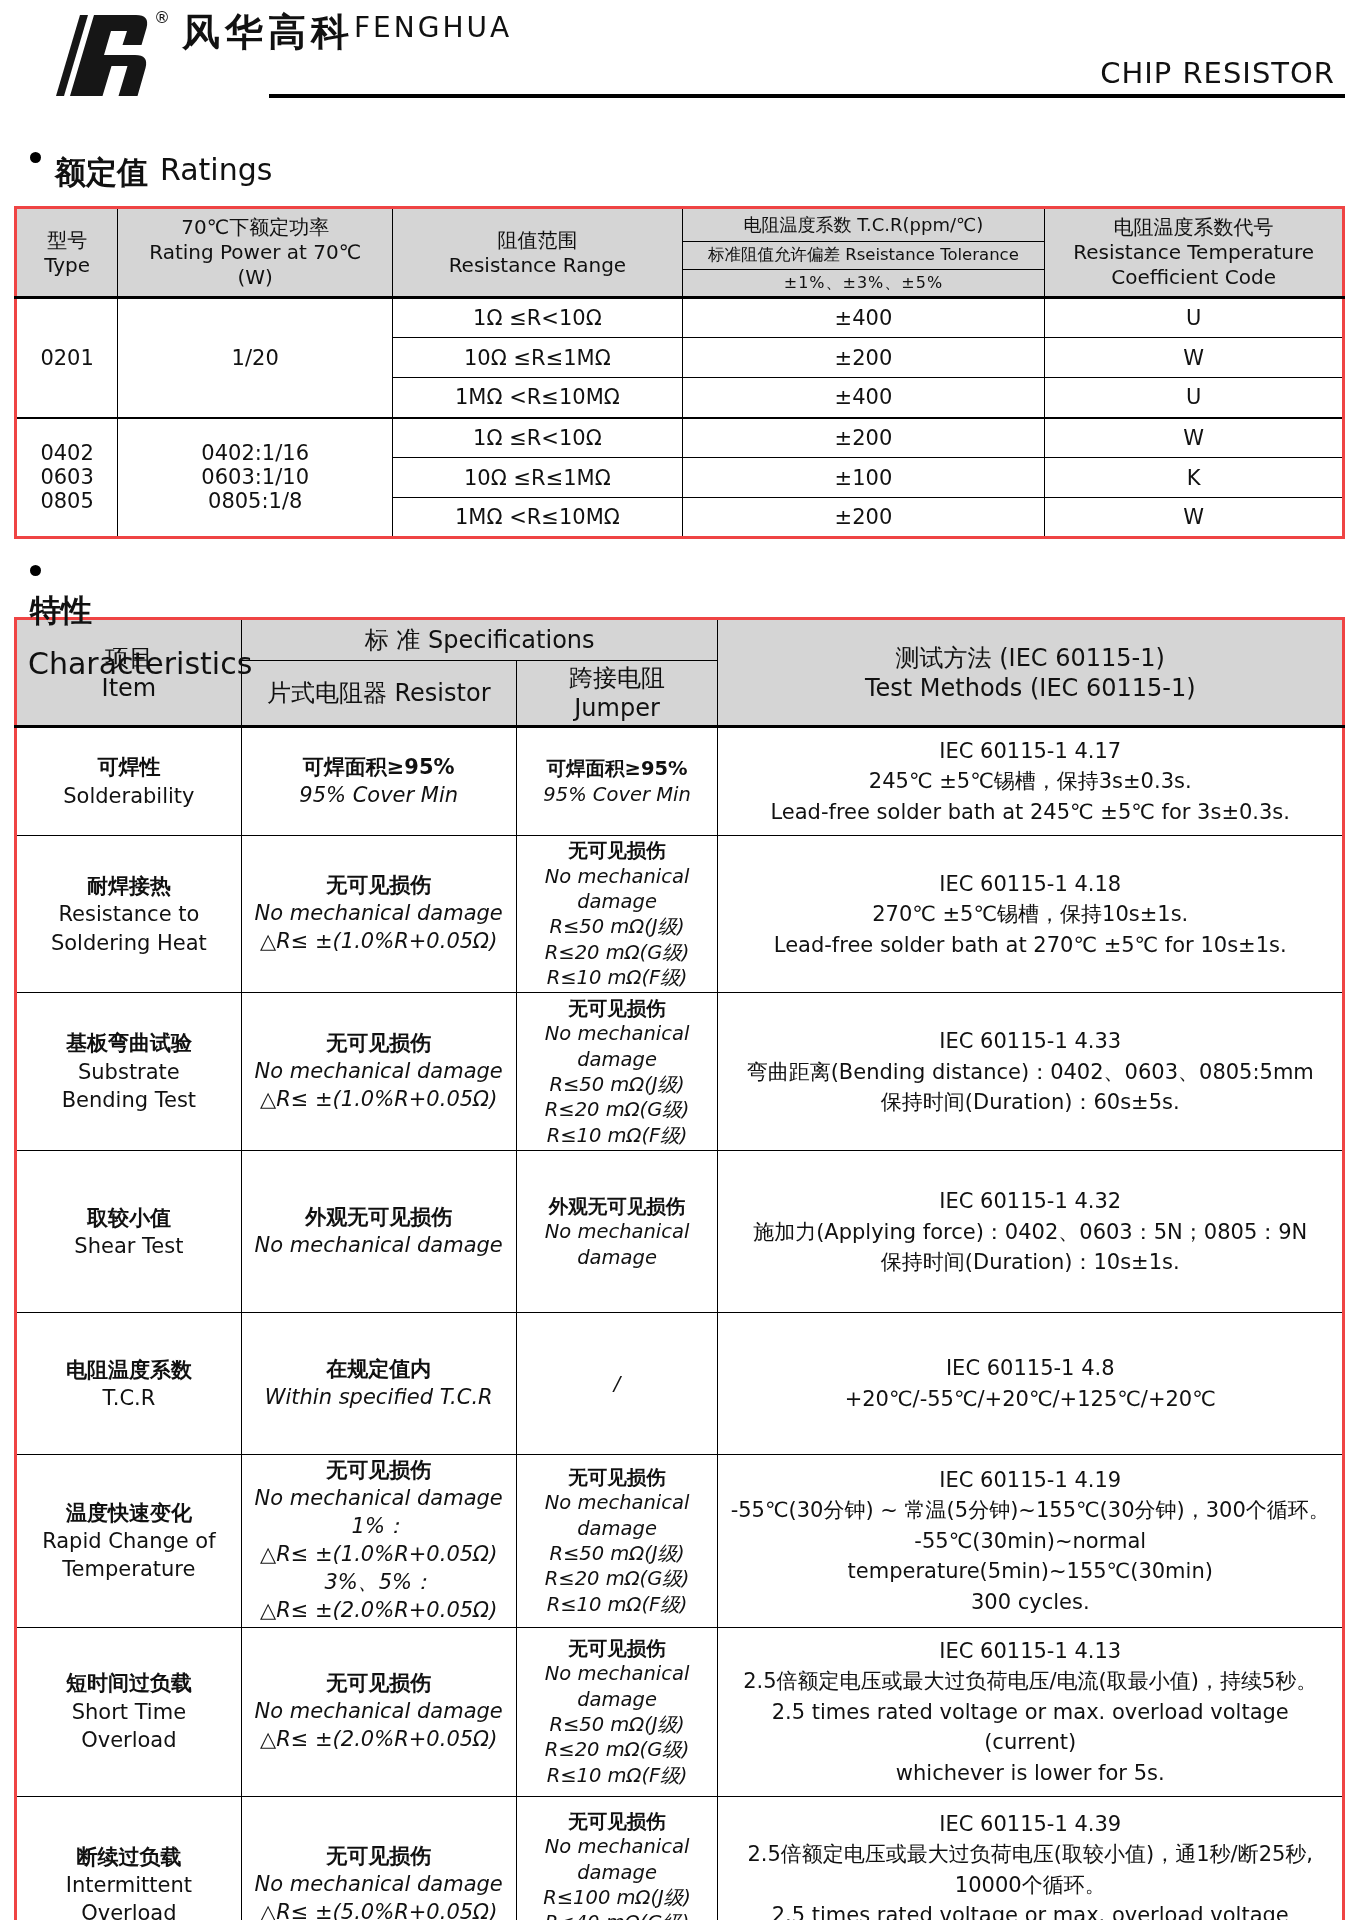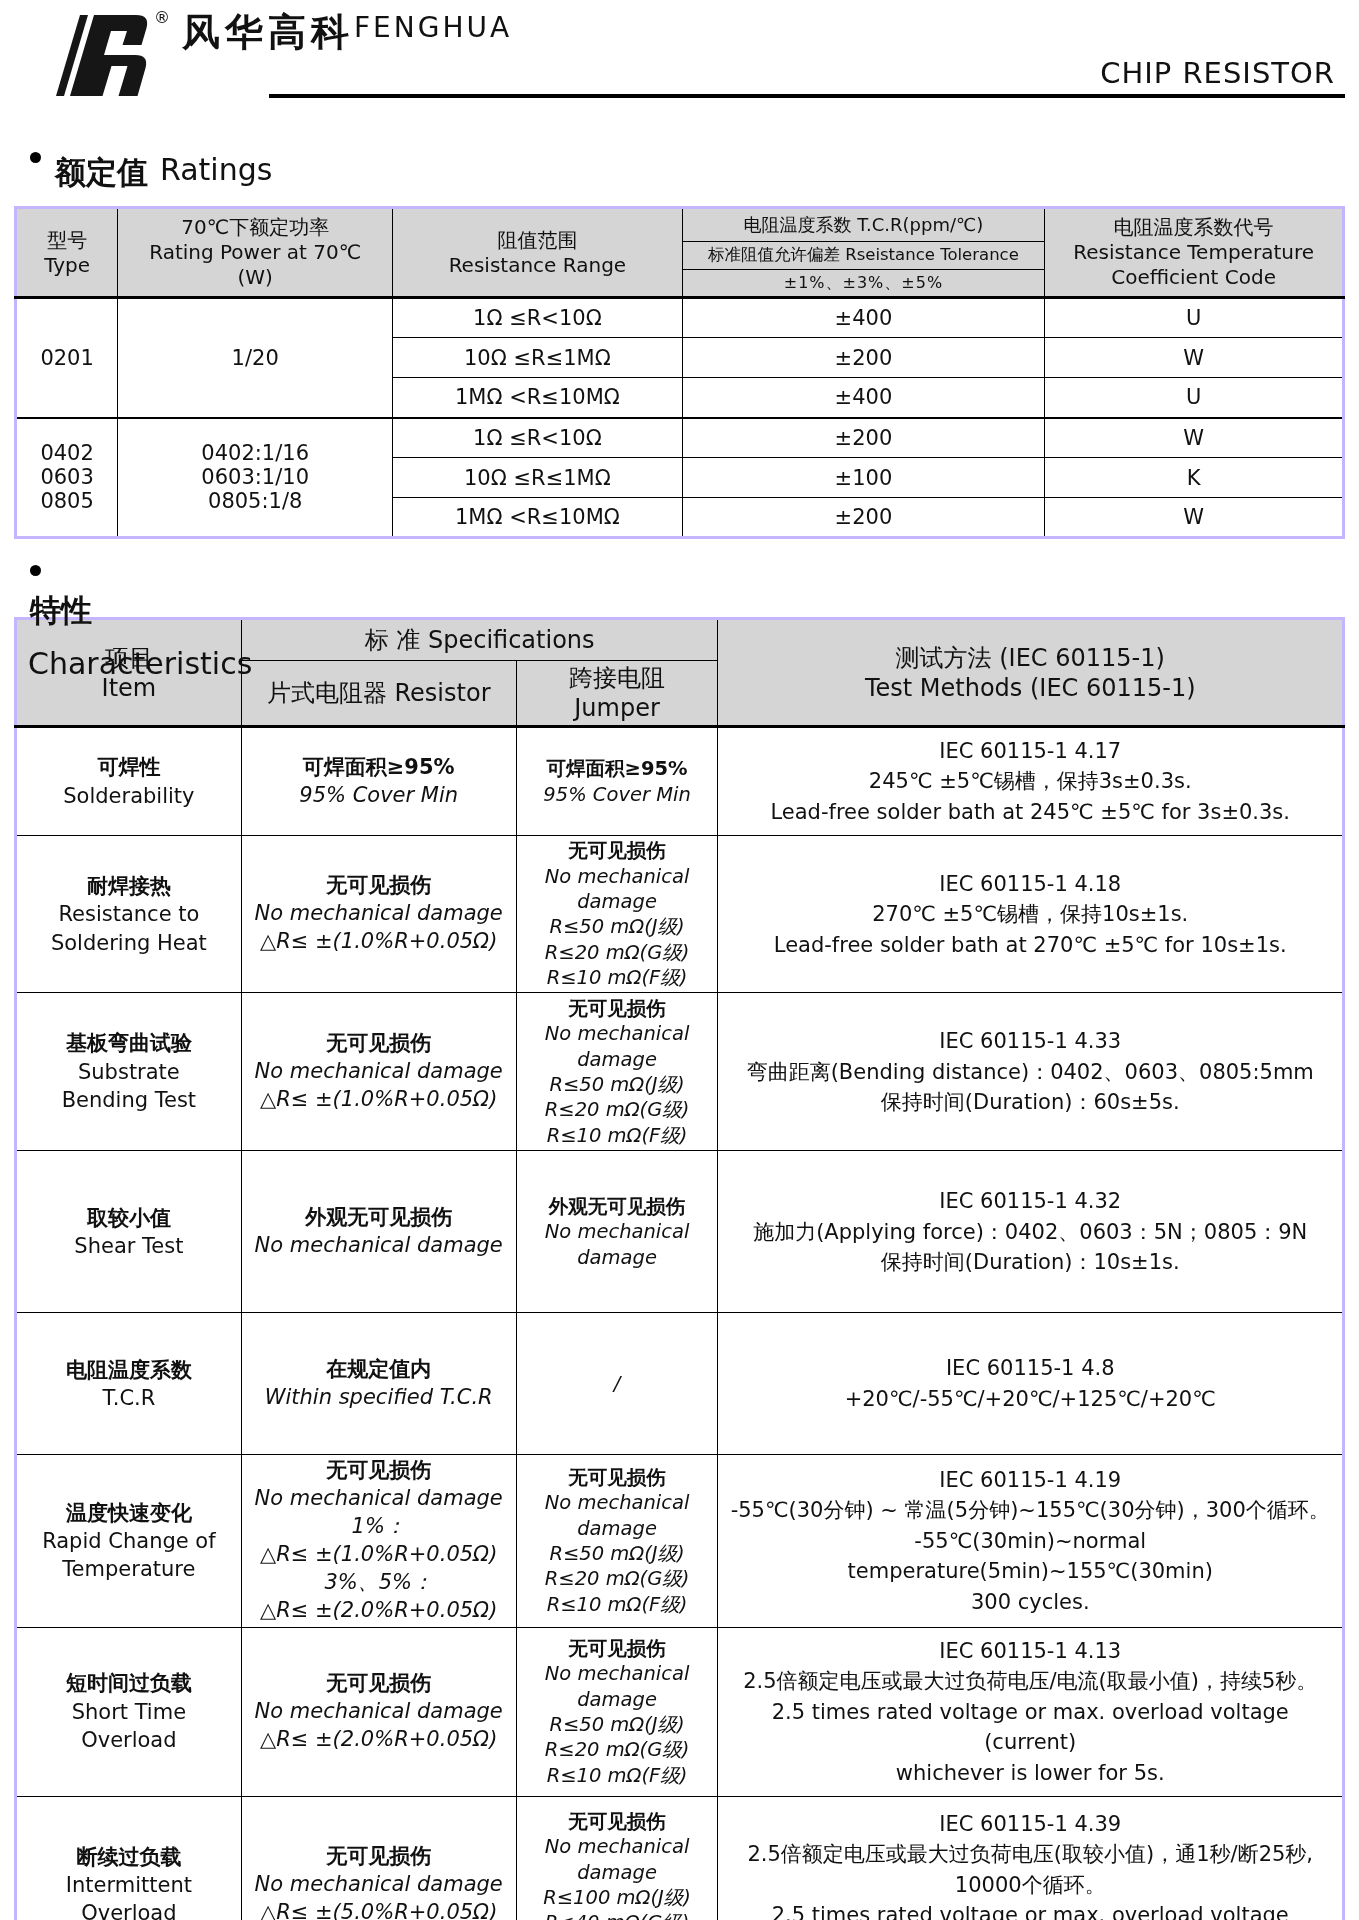--- a/index.html
+++ b/index.html
@@ -26,21 +26,21 @@
   
   .sec { display: flex; align-items: flex-start; gap: 14px; height: 40px; }
   .sec.ratings-sec { margin-top: 46px; margin-left: 16px; }
   .sec.char-sec { margin-top: 26px; margin-left: 16px; flex-direction: column; }
   .bullet { width: 11px; height: 11px; border-radius: 50%; background: #000; flex: 0 0 auto; }
   .sec-cn { font-size: 31px; font-weight: bold; }
   .sec-en { font-size: 30px; font-weight: normal; margin-left: -2px; }
 
   
   table { border-collapse: collapse; width: 100%; table-layout: fixed; }
-  table { border: 3px solid #c4b5fd; }
+  table { border: 3px solid #ef4444; }
   th, td { border: 1px solid #000; text-align: center; vertical-align: middle; padding: 2px 6px; }
   thead th { background: #d5d5d5; font-weight: normal; }
   .pre { white-space: pre-line; }
 
   
   .rt { margin-top: 14px; }
   .rt th { font-size: 20px; line-height: 1.25; }
   .rt .tcr-main-h { font-size: 18px; }
   .rt .tcr-sub-h  { font-size: 16.5px; }
   .rt .tcr-tol-h  { font-size: 16px; letter-spacing: 1px; }

